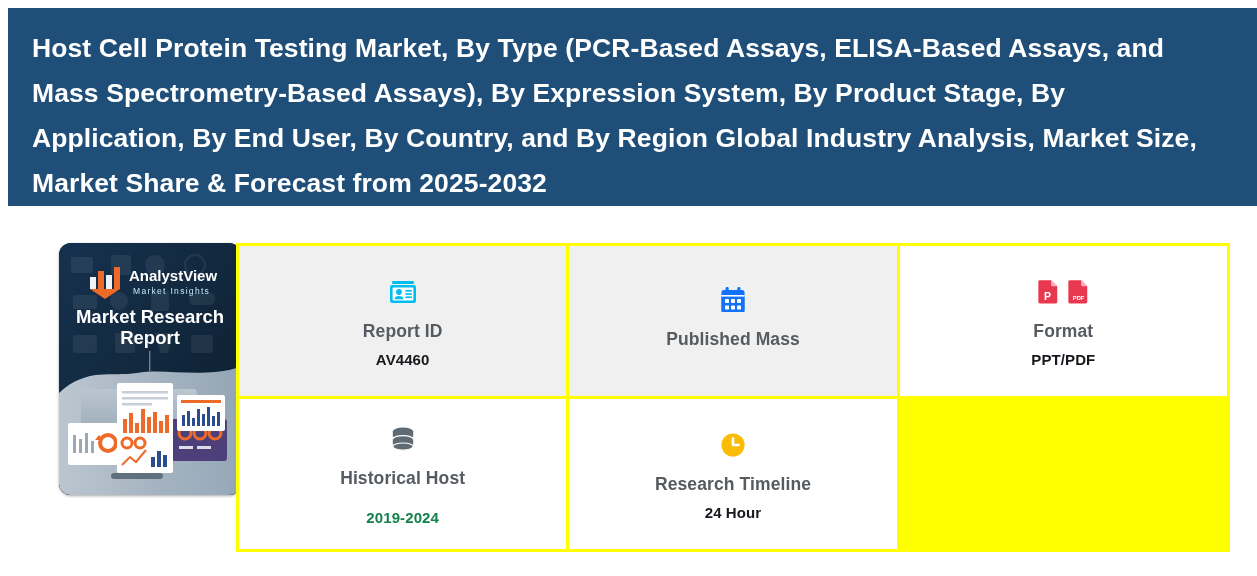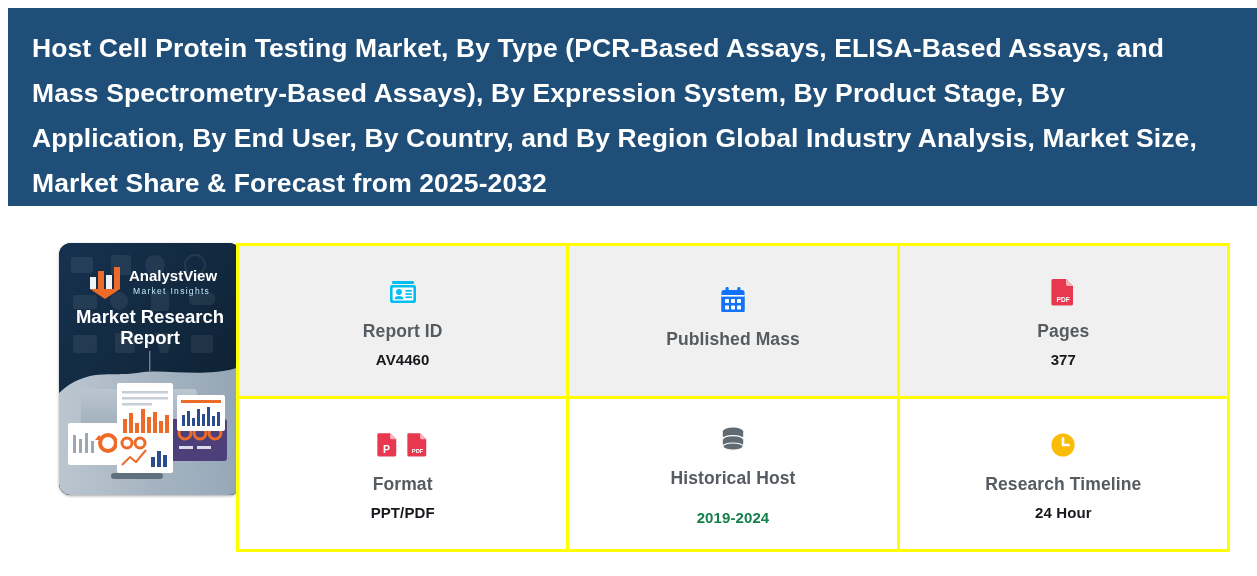--- a/index.html
+++ b/index.html
@@ -275,32 +275,20 @@
             <rect x="17" y="12" width="4" height="4" rx=".7"></rect>
             <rect x="5" y="18.4" width="4" height="4" rx=".7"></rect>
             <rect x="11" y="18.4" width="4" height="4" rx=".7"></rect>
             <rect x="17" y="18.4" width="4" height="4" rx=".7"></rect>
           </g>
         </svg>
       </span>
       <span class="cell-label">Published Mass</span>
     </div>
 
-    <div class="cell row-top">
-      <span class="cell-icon">
-        <svg width="24" height="28" viewBox="0 0 24 28" xmlns="http://www.w3.org/2000/svg">
-          <path d="M2 1 h13 l7 7 v18 a1.6 1.6 0 0 1 -1.6 1.6 H2 A1.6 1.6 0 0 1 .4 26 V2.6 A1.6 1.6 0 0 1 2 1 z" fill="#e8384f"></path>
-          <path d="M15 1 l7 7 h-5.6 A1.4 1.4 0 0 1 15 6.6 z" fill="#f9b3bd"></path>
-          <rect x="4.6" y="17.5" width="15" height="8.2" rx="1.2" fill="#e8384f"></rect>
-          <text x="12.1" y="24.1" text-anchor="middle" font-family="Liberation Sans, sans-serif" font-size="6.6" font-weight="bold" fill="#ffffff">PDF</text>
-        </svg>
-      </span>
-      <span class="cell-label">Pages</span>
-      <span class="cell-value">377</span>
-    </div>
 
 
     <div class="cell row-bot">
       <span class="cell-icon">
         <svg width="21" height="27" viewBox="0 0 24 28" xmlns="http://www.w3.org/2000/svg">
           <path d="M2 1 h13 l7 7 v18 a1.6 1.6 0 0 1 -1.6 1.6 H2 A1.6 1.6 0 0 1 .4 26 V2.6 A1.6 1.6 0 0 1 2 1 z" fill="#e8384f"></path>
           <path d="M15 1 l7 7 h-5.6 A1.4 1.4 0 0 1 15 6.6 z" fill="#f9b3bd"></path>
           <text x="11" y="23.4" text-anchor="middle" font-family="Liberation Sans, sans-serif" font-size="12" font-weight="bold" fill="#ffffff">P</text>
         </svg>
         <svg width="21" height="27" viewBox="0 0 24 28" xmlns="http://www.w3.org/2000/svg">

